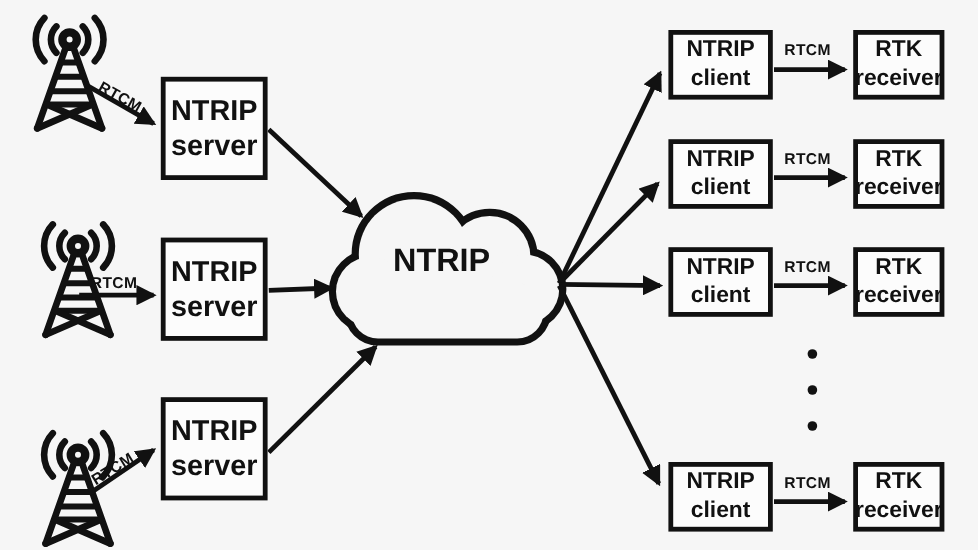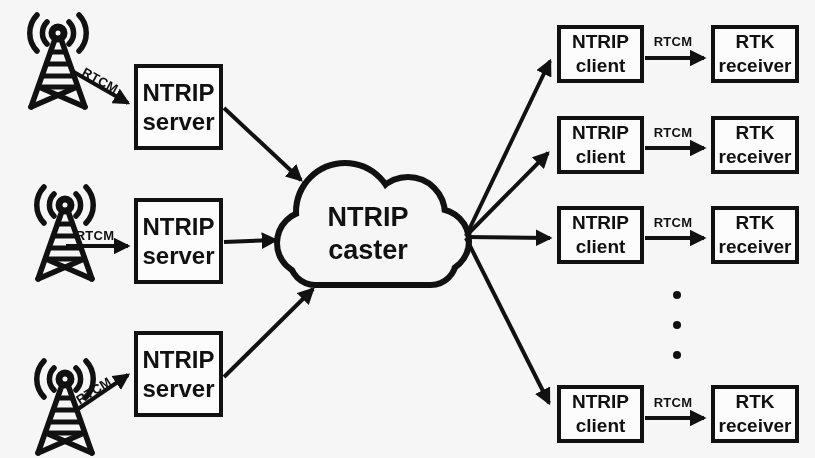--- a/index.html
+++ b/index.html
@@ -15,21 +15,21 @@
     position:absolute;
     border:4px solid #111;
     background:#fcfcfc;
     display:flex;flex-direction:column;
     align-items:center;justify-content:center;
     font-weight:bold;text-align:center;
     box-sizing:border-box;
   }
   .server{left:134px;width:89px;height:86px;font-size:24px;line-height:29px;}
   .client{left:557px;width:87px;height:58px;font-size:19px;line-height:24px;}
-  .receiver{left:711px;width:88px;height:58px;font-size:19px;line-height:24px;}
+  .receiver{left:711px;width:76px;height:58px;font-size:19px;line-height:24px;}
   .s1{top:64px;} .s2{top:198px;} .s3{top:331px;}
   .r1{top:25px;} .r2{top:116px;} .r3{top:206px;} .r4{top:385px;}
   .rtcm{
     position:absolute;width:50px;text-align:center;
     font-size:13px;line-height:16px;font-weight:bold;
     letter-spacing:.3px;
   }
   .rot-down{transform:rotate(29deg);}
   .rot-up{transform:rotate(-32deg);}
   .cloud-label{
@@ -117,21 +117,20 @@
     <span>NTRIP</span>
     <span>server</span>
   </div>
   <div class="box server s3">
     <span>NTRIP</span>
     <span>server</span>
   </div>
 
   <div class="cloud-label">
     <div>NTRIP</div>
-    <div>caster</div>
   </div>
 
   <div class="box client r1">
     <span>NTRIP</span>
     <span>client</span>
   </div>
   <div class="box client r2">
     <span>NTRIP</span>
     <span>client</span>
   </div>

